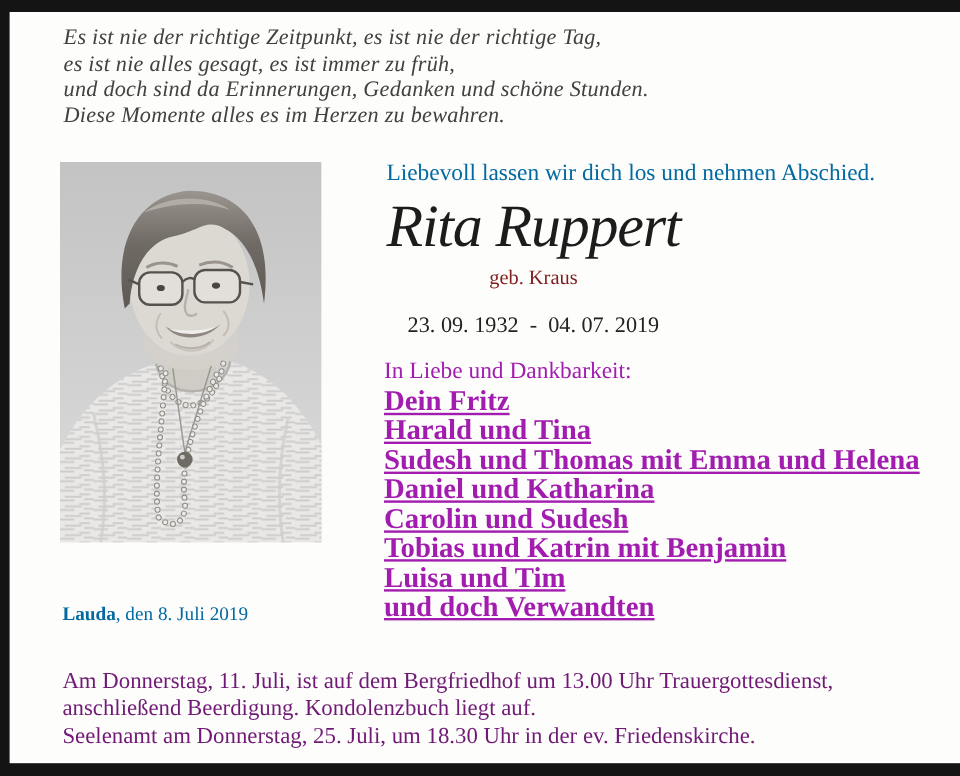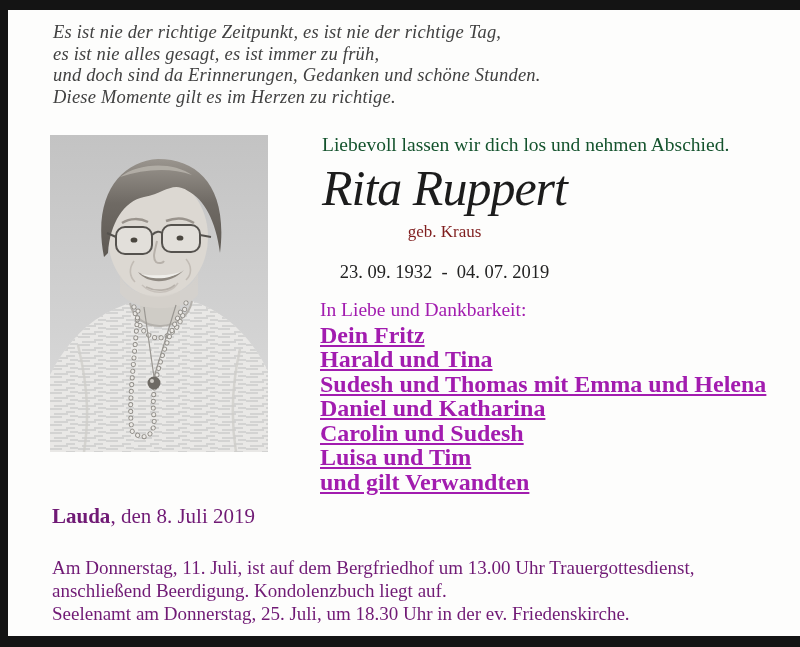--- a/index.html
+++ b/index.html
@@ -37,21 +37,21 @@
     position: absolute;
     left: 42px; top: 125px;
     width: 218px; height: 317px;
   }
   .photo svg { display: block; width: 100%; height: 100%; }
   
   .farewell {
     position: absolute;
     left: 314px; top: 124px;
     font-size: 19.5px;
-    color: #14532d;
+    color: #0369a1;
     white-space: nowrap;
   }
   .name-group {
     position: absolute;
     left: 314px; top: 150px;
     width: 245px;
     text-align: center;
     color: #1c1c1c;
   }
   .name {
@@ -78,22 +78,22 @@
     font-size: 19.5px;
     line-height: 24.5px;
     color: #a21caf;
     white-space: nowrap;
   }
   .mourners .mourner-name { font-weight: bold; font-size: 24px; text-decoration: underline; }
   
   .dateline {
     position: absolute;
     left: 44px; top: 494px;
-    font-size: 21px;
-    color: #701a75;
+    font-size: 16px;
+    color: #0369a1;
     white-space: nowrap;
   }
   .dateline .place { font-weight: bold; }
   .funeral-info {
     position: absolute;
     left: 44px; top: 546px;
     font-size: 19px;
     line-height: 23px;
     color: #701a75;
     white-space: nowrap;
@@ -102,21 +102,21 @@
 </head>
 <body>
 
 <div class="frame">
   <div class="sheet">
 
     <div class="intro">
       <div>Es ist nie der richtige Zeitpunkt, es ist nie der richtige Tag,</div>
       <div>es ist nie alles gesagt, es ist immer zu früh,</div>
       <div>und doch sind da Erinnerungen, Gedanken und schöne Stunden.</div>
-      <div>Diese Momente gilt es im Herzen zu richtige.</div>
+      <div>Diese Momente alles es im Herzen zu bewahren.</div>
     </div>
 
     <div class="photo">
       <svg viewBox="0 0 218 317" xmlns="http://www.w3.org/2000/svg">
         <defs>
           <linearGradient id="bg" x1="0" y1="0" x2="0" y2="1">
             <stop offset="0" stop-color="#c3c3c3"></stop>
             <stop offset="0.6" stop-color="#d2d2d2"></stop>
             <stop offset="1" stop-color="#dedede"></stop>
           </linearGradient>
@@ -186,22 +186,23 @@
       <div class="dates">23. 09. 1932  -  04. 07. 2019</div>
     </div>
 
     <div class="mourners">
       <div>In Liebe und Dankbarkeit:</div>
       <div class="mourner-name">Dein Fritz</div>
       <div class="mourner-name">Harald und Tina</div>
       <div class="mourner-name">Sudesh und Thomas mit Emma und Helena</div>
       <div class="mourner-name">Daniel und Katharina</div>
       <div class="mourner-name">Carolin und Sudesh</div>
+      <div class="mourner-name">Tobias und Katrin mit Benjamin</div>
       <div class="mourner-name">Luisa und Tim</div>
-      <div class="mourner-name">und gilt Verwandten</div>
+      <div class="mourner-name">und doch Verwandten</div>
     </div>
 
     <div class="dateline">
       <span class="place">Lauda</span><span>, den 8. Juli 2019</span>
     </div>
 
     <div class="funeral-info">
       <div>Am Donnerstag, 11. Juli, ist auf dem Bergfriedhof um 13.00 Uhr Trauergottesdienst,</div>
       <div>anschließend Beerdigung. Kondolenzbuch liegt auf.</div>
       <div>Seelenamt am Donnerstag, 25. Juli, um 18.30 Uhr in der ev. Friedenskirche.</div>

